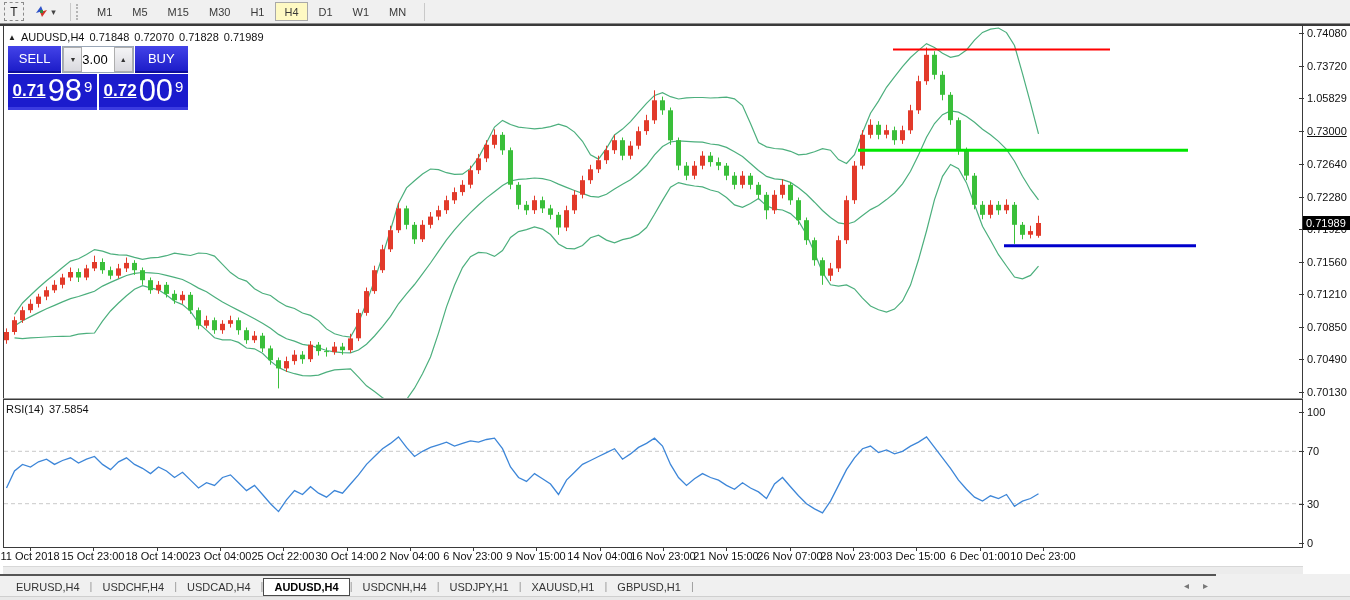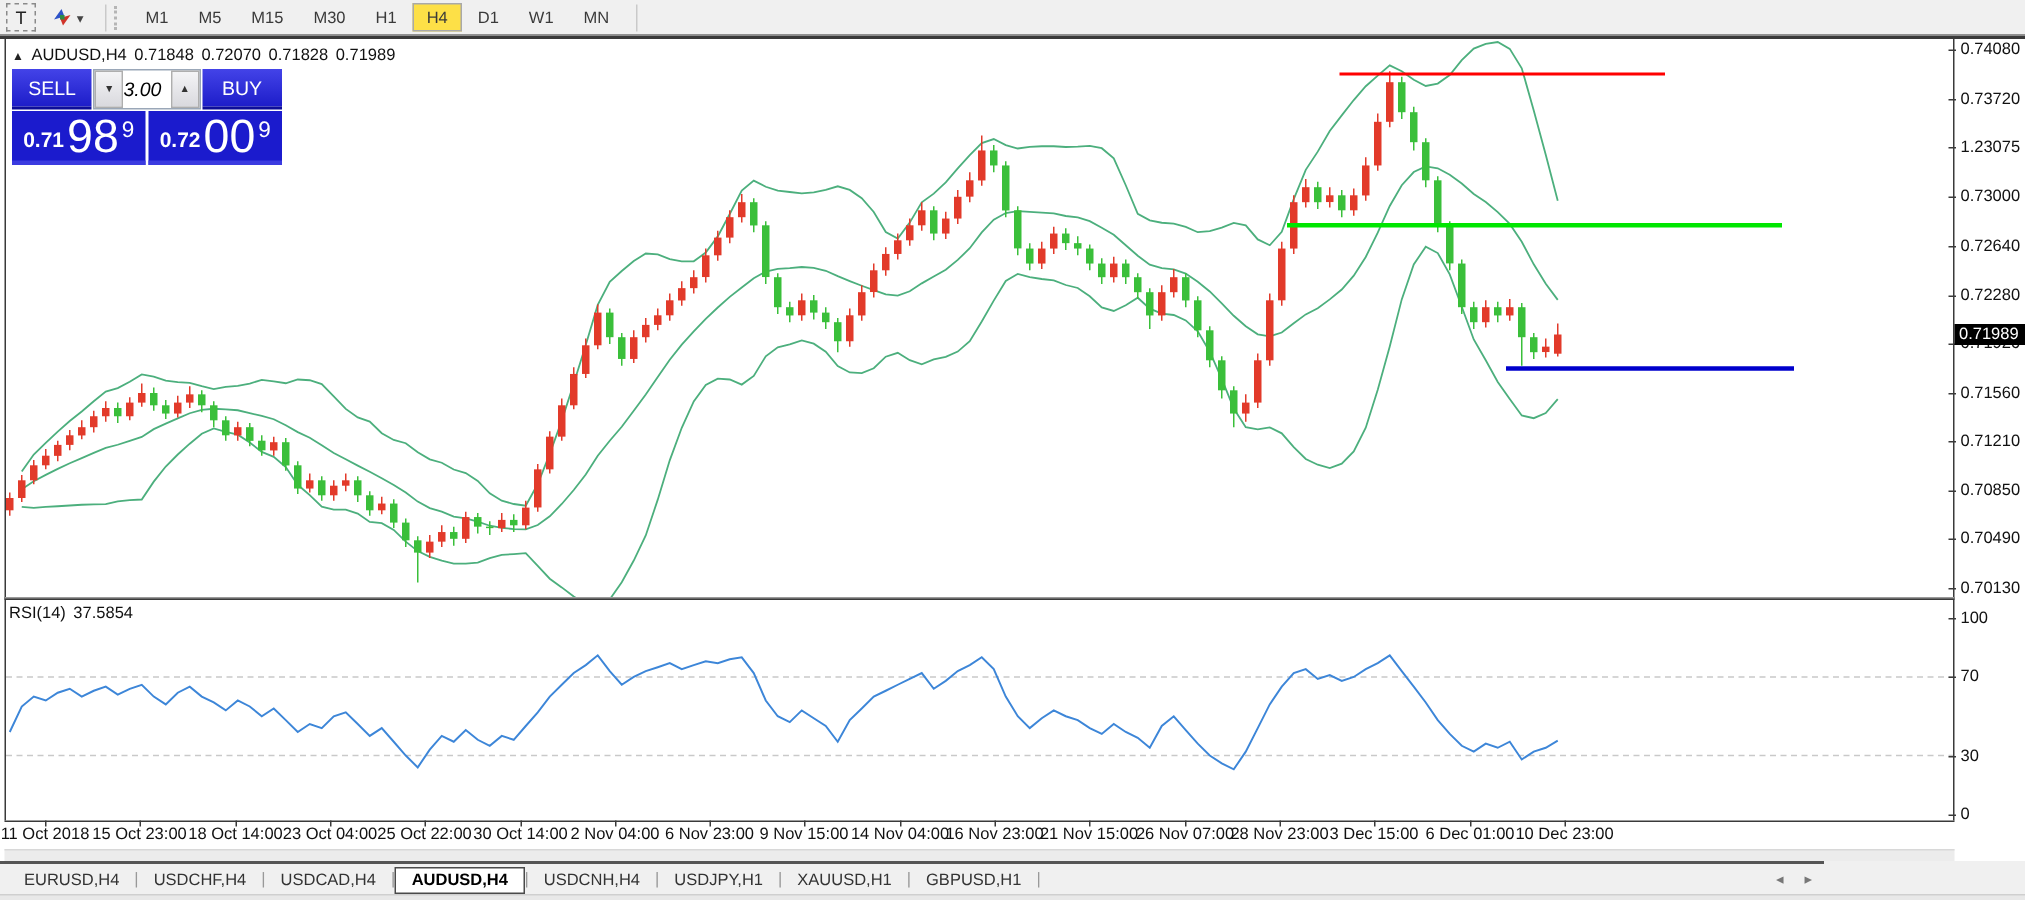--- a/index.html
+++ b/index.html
@@ -12,21 +12,21 @@
              background:#f0f0f0; display:flex; align-items:center; }
   .tool-btn { height:19px; min-width:20px; display:flex; align-items:center; justify-content:center;
               margin-left:4px; font-size:12px; color:#222; cursor:default; }
   .t-btn { border:1px dashed #8a8a8a; width:20px; }
   .obj-btn { width:34px; gap:2px; }
   .caret { font-size:9px; color:#444; }
   .tb-sep { width:1px; height:18px; background:#c9c9c9; margin:0 5px 0 8px; }
   .tb-grip { width:5px; height:16px; border-left:2px dotted #b5b5b5; margin-right:6px; }
   .tf-btn { padding:2px 8px; height:19px; line-height:15px; font-size:11px; color:#3a3a3a;
             margin:0 1px; border:1px solid transparent; }
-  .tf-btn.active { background:#fde047; border:1px solid #a9a9a9; }
+  .tf-btn.active { background:#fef9c3; border:1px solid #a9a9a9; }
   .win-border { position:absolute; left:0; top:23px; width:1350px; height:3px;
                 background:#3a3a3a; border-top:1px solid #8c8c8c; }
 
   
   .workspace { position:absolute; left:0; top:26px; width:1350px; height:548px; background:#fff; }
   .edge-left  { position:absolute; left:3px; top:0; width:1px; height:521px; background:#3a3a3a; }
   .axis-vline { position:absolute; left:1302px; top:0; width:1px; height:521px; background:#3a3a3a; }
   .pane-sep   { position:absolute; left:3px; top:372px; width:1300px; height:2px;
                 background:#3a3a3a; border-top:1px solid #9a9a9a; }
   .axis-hline { position:absolute; left:3px; top:521px; width:1300px; height:1px; background:#3a3a3a; }
@@ -51,27 +51,27 @@
 
   
   .trade-panel { position:absolute; left:8px; top:20px; width:180px; }
   .tp-row1 { display:flex; height:27px; }
   .tp-btn { width:58px; background:linear-gradient(#4343e8,#1d1dc9); color:#fff; font-size:13px;
             display:flex; align-items:center; justify-content:center;
             border-bottom:2px solid #0d0d99; }
   .tp-spin { flex:1; display:flex; background:#fff; border:1px solid #9aa7b8; margin:0 1px; }
   .spin-btn { width:19px; background:linear-gradient(#f4f4f6,#d9d9de); border:1px solid #aeaeae;
               font-size:7px; color:#333; display:flex; align-items:center; justify-content:center; }
-  .spin-val { flex:1; font-size:13px; color:#000; text-align:right; padding:5px 6px 0 0;font-style:italic; }
+  .spin-val { flex:1; font-size:13px; color:#000; text-align:right; padding:5px 6px 0 0; }
   .tp-row2 { display:flex; height:36px; margin-top:1px; }
   .quote-box { width:105px; background:#1b1bcd; color:#fff; position:relative;
                display:flex; align-items:flex-end; justify-content:center; gap:2px;
                padding-bottom:2px; border-bottom:3px solid #3b3be0; }
   .quote-box.bid { margin-right:2px; }
-  .q-small { font-size:14px; font-weight:bold; padding-bottom:4px; }
+  .q-small { font-size:17px; font-weight:bold; padding-bottom:4px;text-decoration:underline; }
   .q-big { font-size:31px; font-weight:400; line-height:29px; }
   .q-sup { font-size:15px; position:relative; top:-10px; }
 
   
   .tabbar { position:absolute; left:0; top:574px; width:1216px; height:22px; background:#f0f0f0;
             border-top:2px solid #555; display:flex; align-items:center; padding-left:6px; }
   .tab-item { font-size:11px; color:#333; padding:2px 10px; margin-top:1px; }
   .tab-item.active { background:#fff; border:1px solid #4a4a4a; font-weight:bold; color:#000; }
   .tab-sep { color:#999; font-size:11px; }
   .tab-nav { position:absolute; right:8px; top:4px; display:flex; gap:14px; color:#777; font-size:10px; }
@@ -437,23 +437,23 @@
       <span>RSI(14)</span>
       <span>37.5854</span>
     </div>
 
     <div id="y-axis">
         <div class="price-dash" style="top: 7px;"></div>
         <div class="price-label" style="top: 1px;">0.74080</div>
         <div class="price-dash" style="top: 40px;"></div>
         <div class="price-label" style="top: 34px;">0.73720</div>
         <div class="price-dash" style="top: 72px;"></div>
-        <div class="price-label" style="top: 66px;">1.23075</div>
+        <div class="price-label" style="top: 66px;">1.05829</div>
         <div class="price-dash" style="top: 105px;"></div>
-        <div class="price-label" style="top: 99px;">0.73000</div>
+        <div class="price-label" style="top: 99px; text-decoration: underline;">0.73000</div>
         <div class="price-dash" style="top: 138px;"></div>
         <div class="price-label" style="top: 132px;">0.72640</div>
         <div class="price-dash" style="top: 171px;"></div>
         <div class="price-label" style="top: 165px;">0.72280</div>
         <div class="price-dash" style="top: 203px;"></div>
         <div class="price-label" style="top: 197px;">0.71920</div>
         <div class="price-dash" style="top: 236px;"></div>
         <div class="price-label" style="top: 230px;">0.71560</div>
         <div class="price-dash" style="top: 268px;"></div>
         <div class="price-label" style="top: 262px;">0.71210</div>

